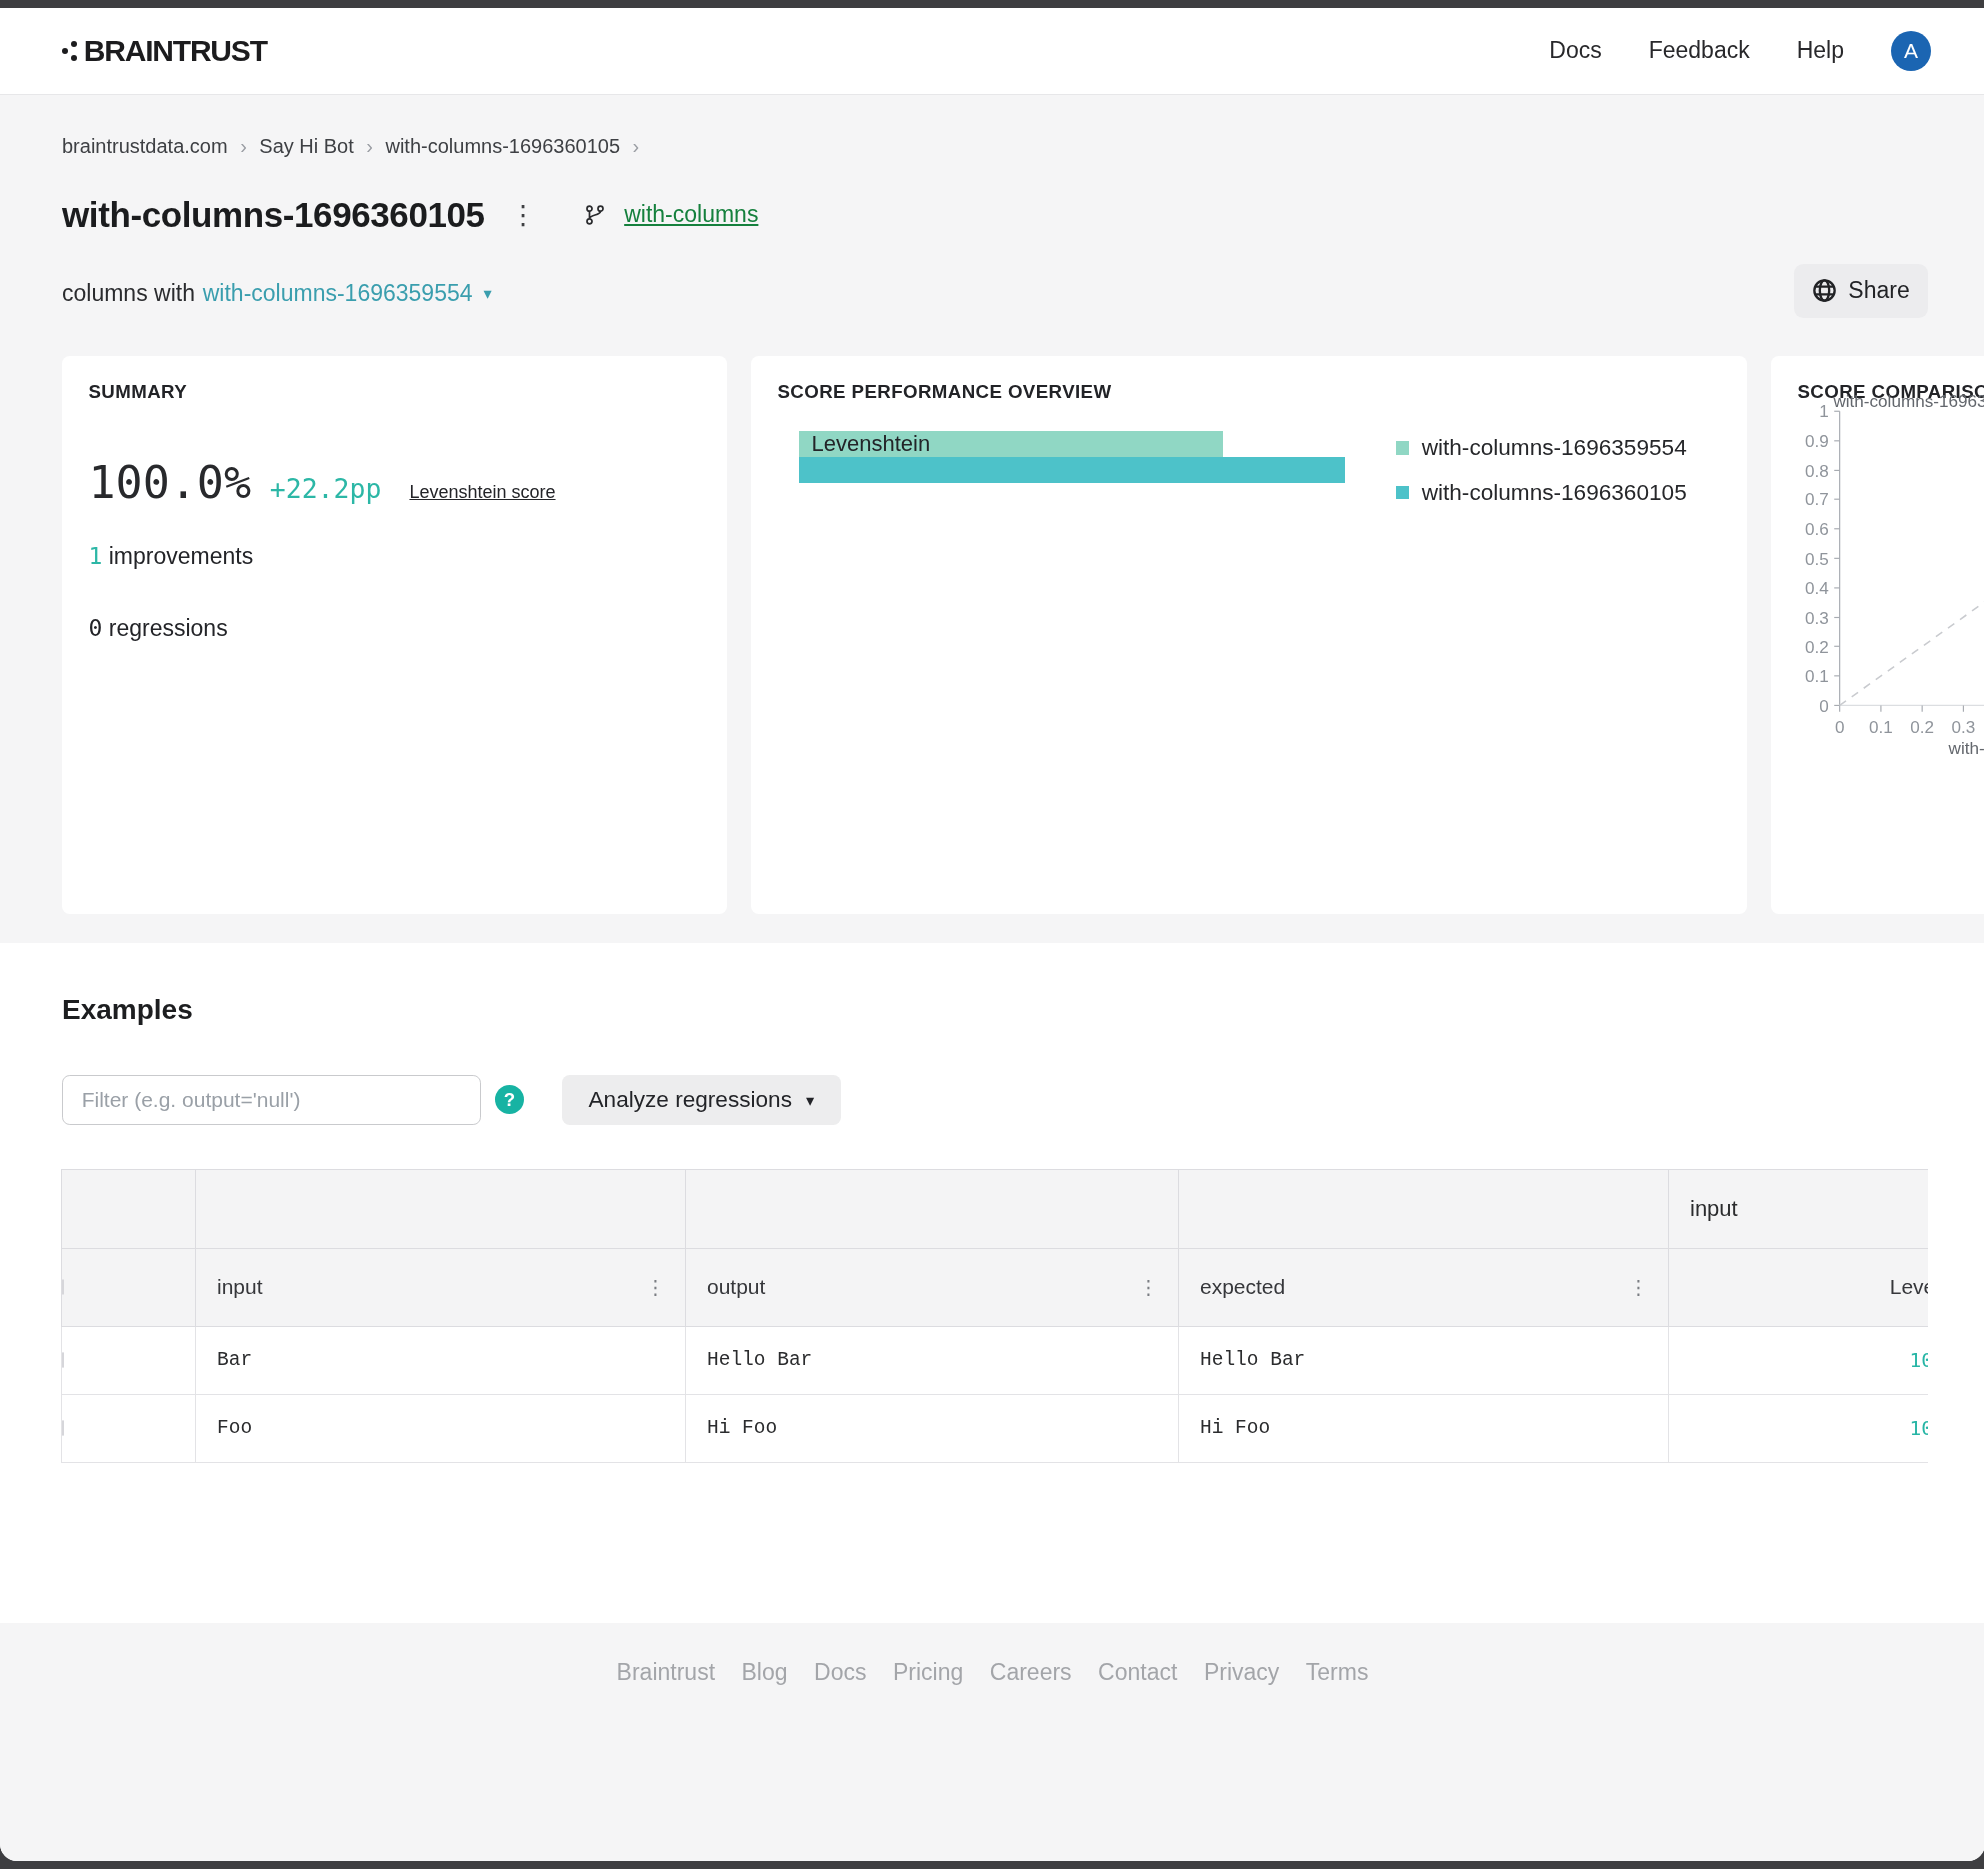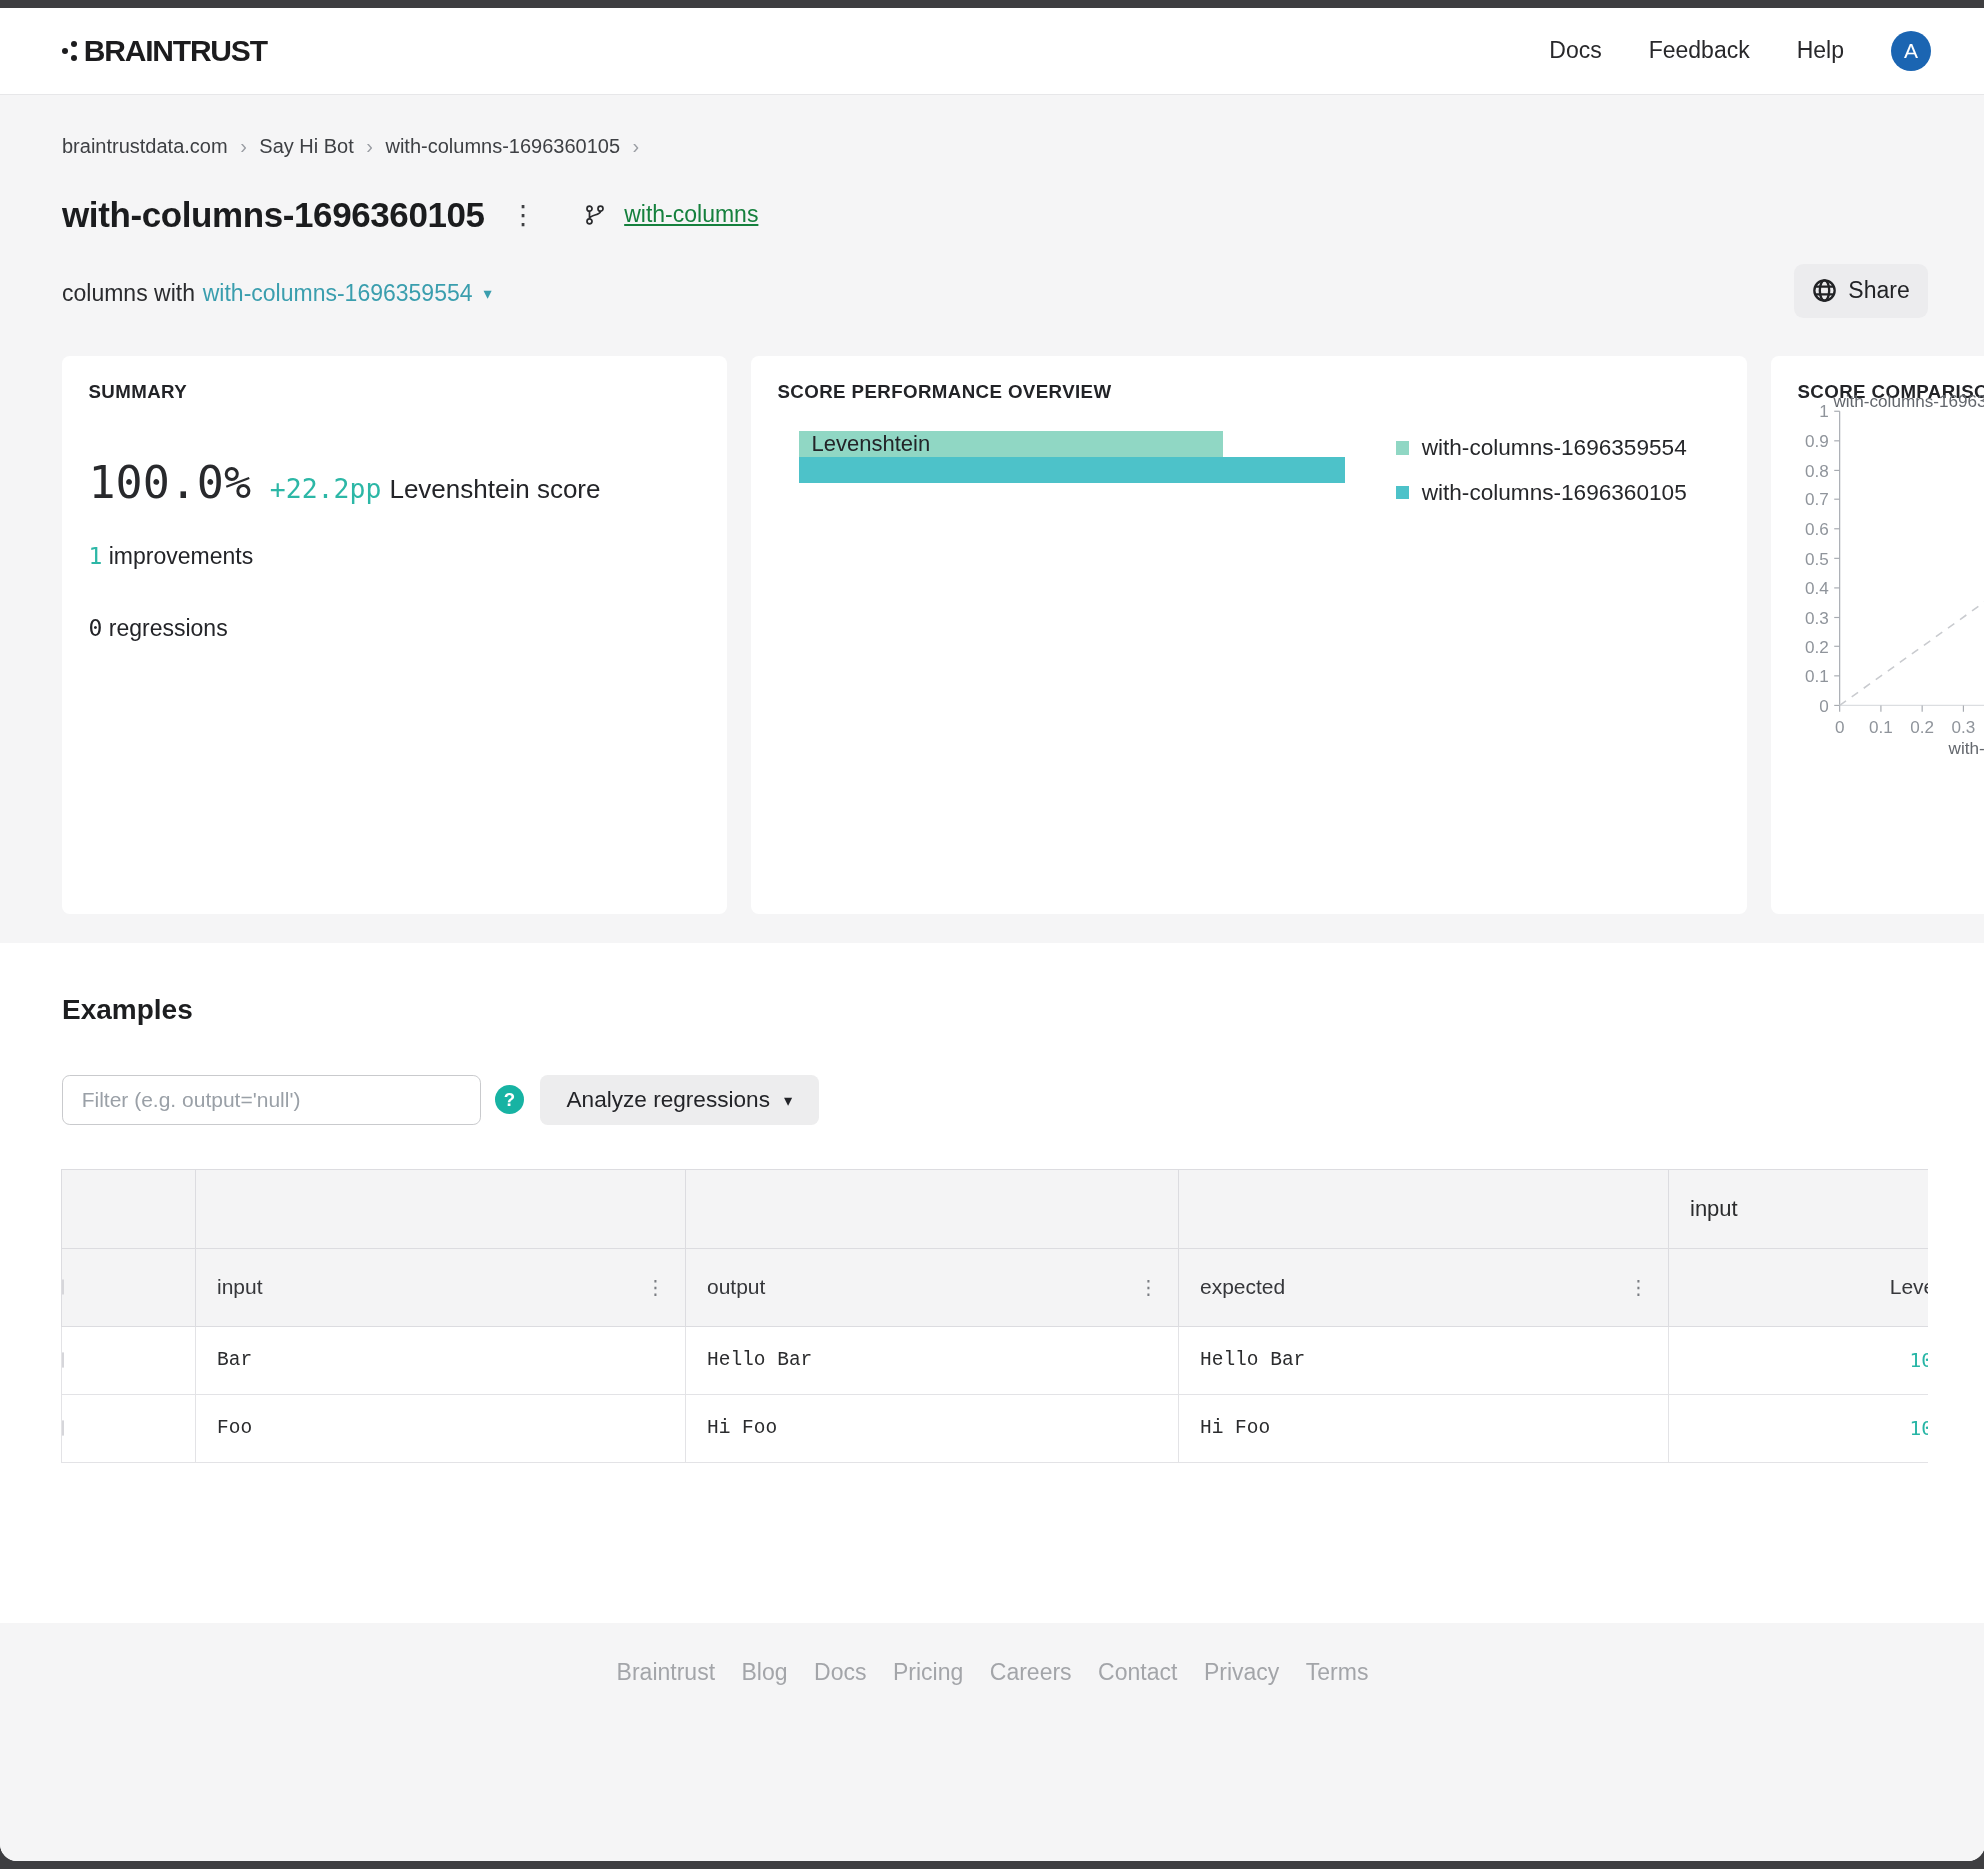--- a/index.html
+++ b/index.html
@@ -47,21 +47,21 @@
 
   
   .cards { position:absolute; top:261px; left:62px; display:flex; gap:24px; }
   .card { background:#fff; border-radius:7.8px; height:558px; position:relative; }
   .card-heading { position:absolute; top:25px; left:26.5px; font-size:18.7px; font-weight:700;
                   letter-spacing:0.4px; color:#222327; white-space:nowrap; }
   .card-summary { width:665px; }
   .score-line { position:absolute; top:100px; left:26.5px; display:flex; align-items:baseline; }
   .score-big { font-family:"DejaVu Sans Mono",monospace; font-size:45px; color:#28292c; }
   .score-delta { font-family:"DejaVu Sans Mono",monospace; font-size:26.5px; color:#2cb7a6; margin-left:18.7px; }
-  .score-name { font-size:26px; color:#232428; margin-left:8px; }
+  .score-name { font-size:18px; color:#232428; margin-left:28px;text-decoration:underline; }
   .imp-line { position:absolute; top:187px; left:26.5px; font-size:23px; color:#232428; }
   .reg-line { position:absolute; top:227px; left:26.5px; font-size:23px; color:#232428;margin-top:32px; }
   .num { font-family:"DejaVu Sans Mono",monospace; }
   .num.teal { color:#2cb7a6; }
   .card-overview { width:996px; }
   .bars { position:absolute; top:75px; left:48px; }
   .bar { height:26px; display:flex; align-items:center; }
   .bar-label { font-size:22px; color:#232428; padding-left:12.5px; white-space:nowrap; }
   .legend { position:absolute; top:79px; left:645px; display:flex; flex-direction:column; gap:18px; }
   .legend-item { display:flex; align-items:center; gap:12.5px; height:26.5px; }
@@ -81,21 +81,21 @@
                   padding:0 18.7px; font-size:21px; color:#2a2b2e; background:#fff; outline:none;
                   font-family:"Liberation Sans","DejaVu Sans",sans-serif; }
   .filter-input::placeholder { color:#9aa0a7; }
   .help-badge { width:29px; height:29px; border-radius:50%; background:#17b3a3; color:#fff;
                 display:flex; align-items:center; justify-content:center; font-size:18.7px; font-weight:700;
                 margin-left:14px; cursor:pointer; }
   .btn { height:50px; border-radius:7.8px; background:#ededee; display:flex; align-items:center;
          justify-content:center; gap:14px; font-size:22.6px; color:#232428; padding:0 26.5px; cursor:pointer;
          white-space:nowrap; }
   .btn .caret { color:#232428; }
-  .analyze-btn { margin-left:16px; }
+  .analyze-btn { margin-left:38px; }
   .right-btns { margin-left:auto; display:flex; gap:30px; }
 
   
   .table-clip { position:absolute; top:226px; left:61px; width:1867px; overflow:hidden; }
   table { border-collapse:collapse; table-layout:fixed; width:1941px; }
   col.c-chk{width:134px;} col.c-in{width:490px;} col.c-out{width:493px;} col.c-exp{width:490px;} col.c-sc{width:335px;}
   thead td { background:#f4f4f5; border:0.8px solid #dcdce0; }
   tr.group-row td { height:79px; }
   .group-label { font-size:22px; color:#2b2c2e; padding-left:21px; }
   tr.cols-row td { height:78px; }

